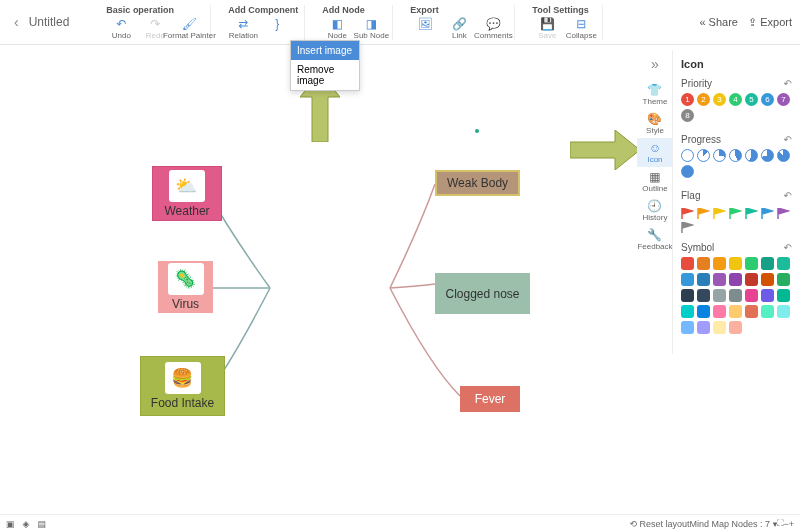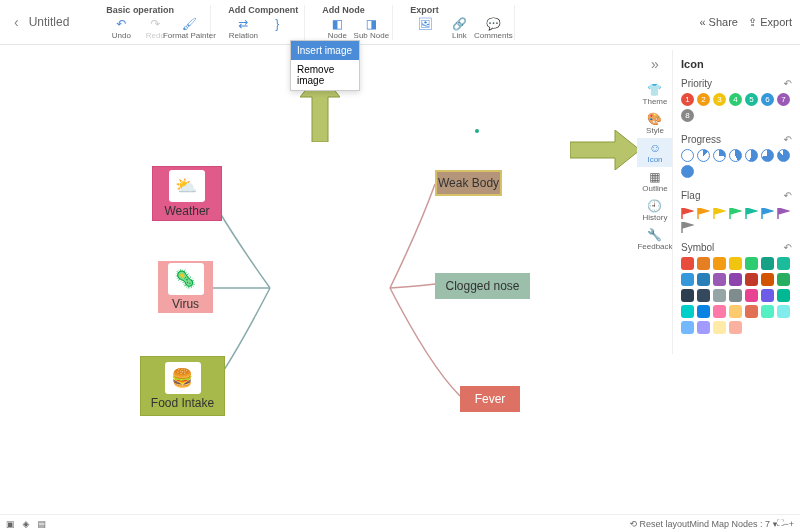--- a/index.html
+++ b/index.html
@@ -115,20 +115,33 @@
             <div class="gicon">🖼</div>
             <div class="glabel"></div>
           </div>
           <div class="gitem">
             <div class="gicon">🔗</div>
             <div class="glabel">Link</div>
           </div>
           <div class="gitem">
             <div class="gicon">💬</div>
             <div class="glabel">Comments</div>
+          </div>
+        </div>
+      </div>
+      <div class="group">
+        <div class="group-label">Tool Settings</div>
+        <div class="group-items">
+          <div class="gitem disabled">
+            <div class="gicon">💾</div>
+            <div class="glabel">Save</div>
+          </div>
+          <div class="gitem">
+            <div class="gicon">⊟</div>
+            <div class="glabel">Collapse</div>
           </div>
         </div>
       </div>
     </div>
   <div class="topright">
     <span>« <span>Share</span></span>
     <span>⇪ <span>Export</span></span>
   </div>
 </div>
 
@@ -301,22 +314,22 @@
     <span>Weather</span>
   </div>
   <div class="node virus" style="left:158px;top:215px;width:55px;height:52px;">
     <div class="imgbox">🦠</div>
     <span>Virus</span>
   </div>
   <div class="node food" style="left:140px;top:310px;width:85px;height:60px;">
     <div class="imgbox">🍔</div>
     <span>Food Intake</span>
   </div>
-  <div class="node weak" style="left:435px;top:124px;width:67px;height:26px;">Weak Body</div>
-  <div class="node clogged" style="left:435px;top:227px;width:95px;height:26px;">Clogged nose</div>
+  <div class="node weak" style="left:435px;top:124px;width:85px;height:26px;">Weak Body</div>
+  <div class="node clogged" style="left:435px;top:227px;width:95px;height:41px;">Clogged nose</div>
   <div class="node fever" style="left:460px;top:340px;width:60px;height:26px;">Fever</div>
 </div>
 
 <div class="statusbar">
   <span>▣</span>
   <span>◈</span>
   <span>▤</span>
   <div class="right">
     <span>⟲ <span>Reset layout</span></span>
     <span><span>Mind Map Nodes :</span> <span>7</span> ▾</span>

